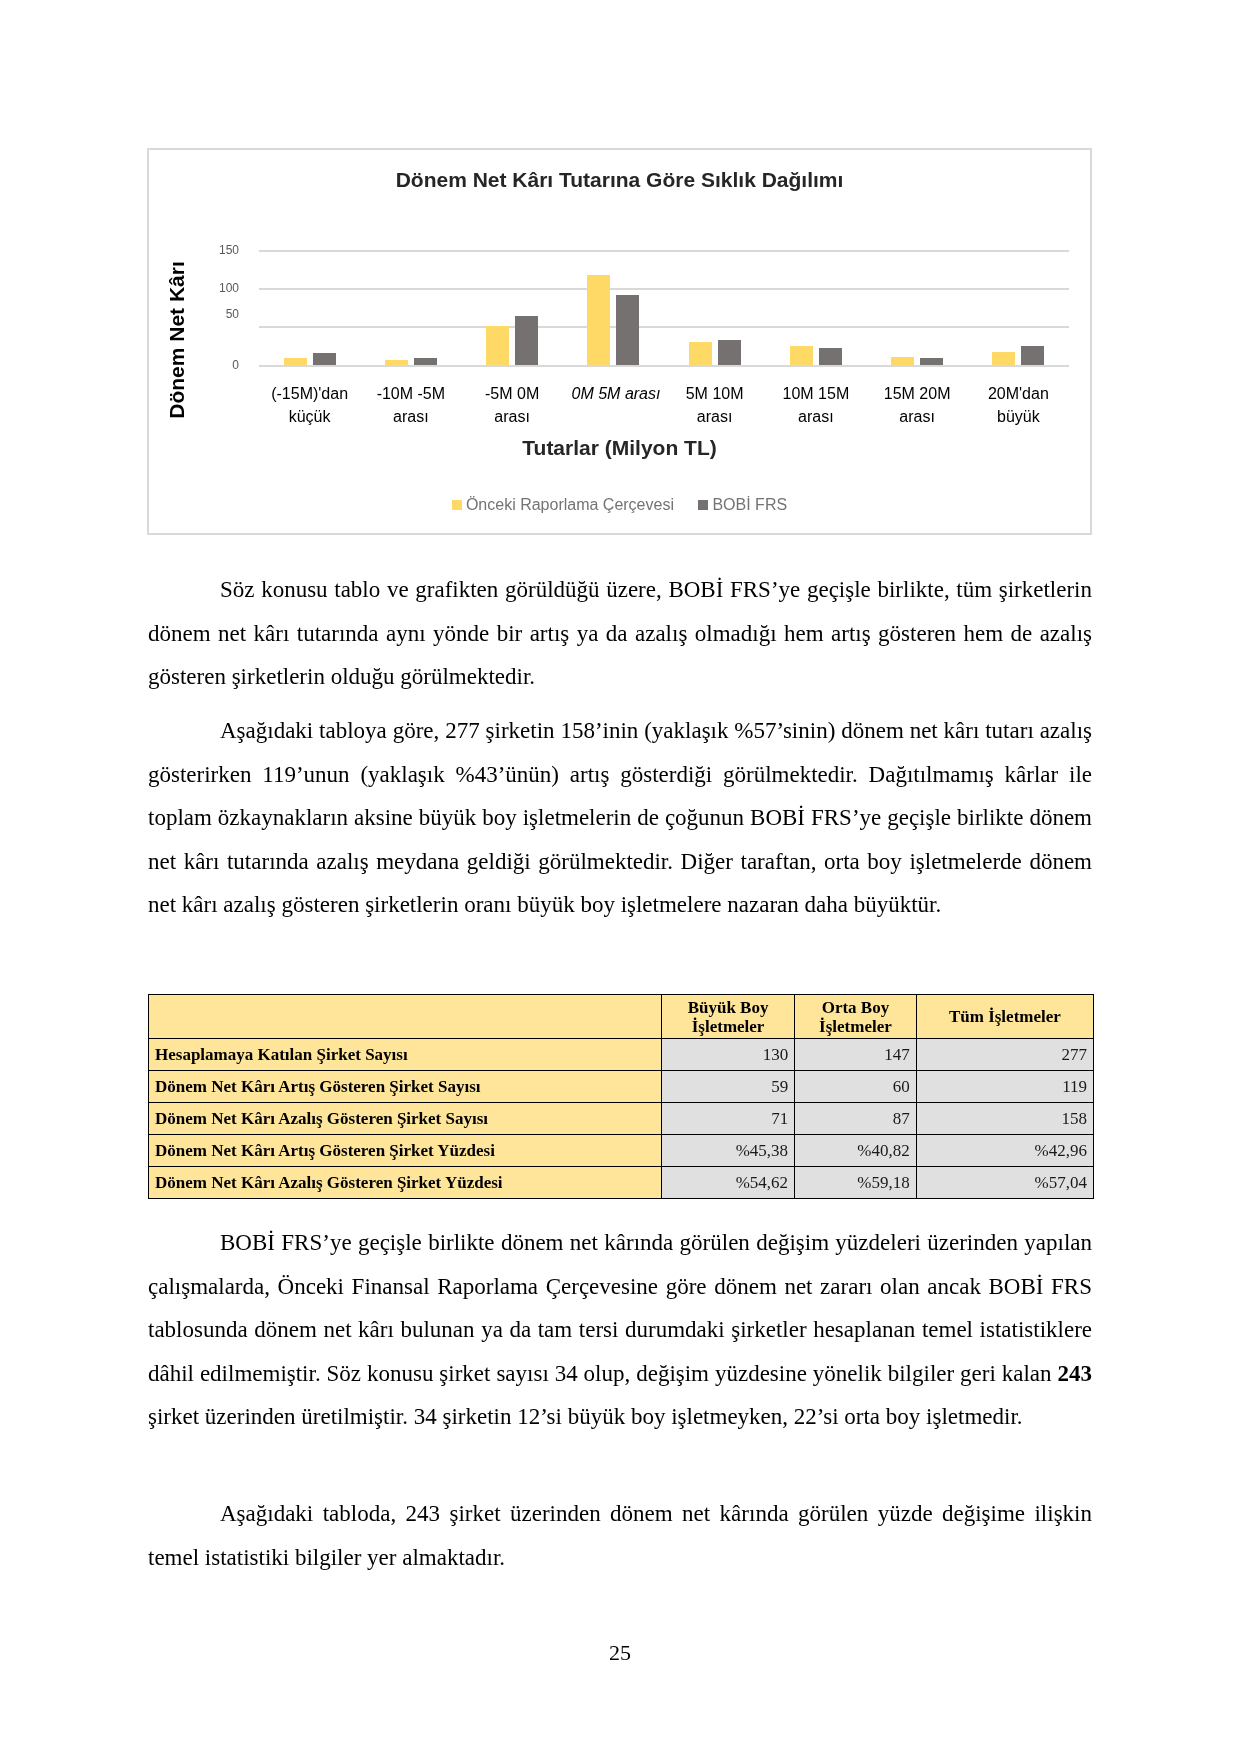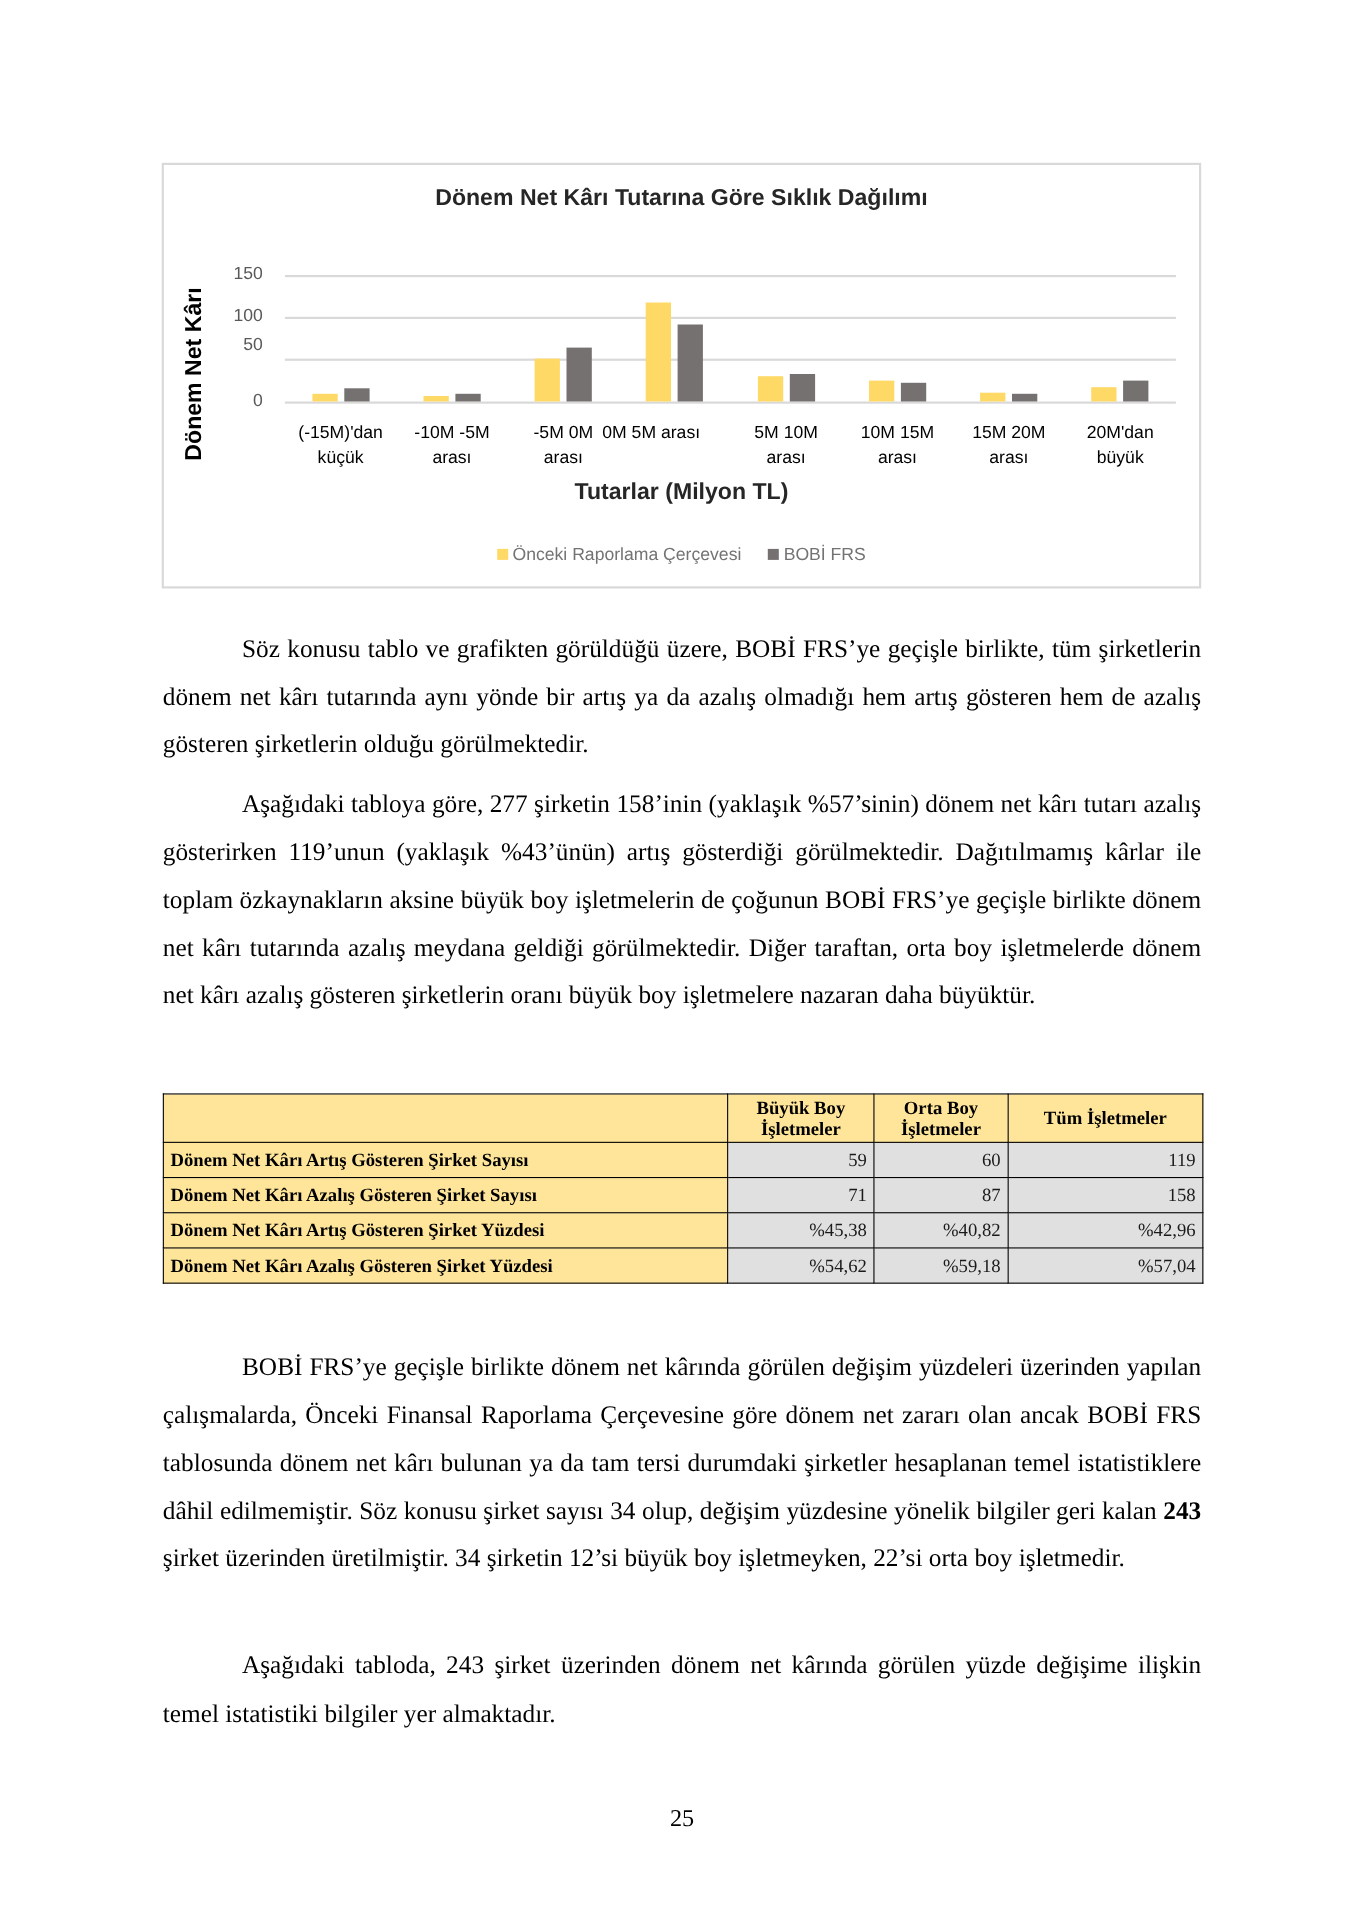--- a/index.html
+++ b/index.html
@@ -25,21 +25,21 @@
     white-space: nowrap; font-size: 21px; font-weight: bold; color: #000;
   }
   .plot {
     position: absolute; left: 110px; top: 100px; width: 810px; height: 116px;
   }
   .gridline {
     position: absolute; left: 0; right: 0; height: 2px; background: #d9d9d9;
   }
   .y-tick {
     position: absolute; right: 820px; width: 40px; text-align: right;
-    font-size: 16px; color: #595959; transform: translateY(-50%);
+    font-size: 12px; color: #595959; transform: translateY(-50%);
   }
   .cat {
     position: absolute; bottom: 0; height: 100%;
   }
   .bar {
     position: absolute; bottom: 0; width: 23px;
   }
   .bar.prev { background: #ffd966; }
   .bar.bobi { background: #767171; }
   .x-tick {
@@ -147,21 +147,21 @@
           <div>küçük</div>
         </div>
         <div class="x-tick" style="left: 261.875px;">
           <div>-10M -5M</div>
           <div>arası</div>
         </div>
         <div class="x-tick" style="left: 363.125px;">
           <div>-5M 0M</div>
           <div>arası</div>
         </div>
-        <div class="x-tick" style="left: 443px;">
+        <div class="x-tick" style="left: 467px; font-style: italic;">
           <div>0M 5M arası</div>
           <div>&nbsp;</div>
         </div>
         <div class="x-tick" style="left: 565.625px;">
           <div>5M 10M</div>
           <div>arası</div>
         </div>
         <div class="x-tick" style="left: 666.875px;">
           <div>10M 15M</div>
           <div>arası</div>
@@ -196,20 +196,26 @@
     <thead>
       <tr>
         <th class="corner"></th>
         <th><span>Büyük Boy</span><br><span>İşletmeler</span></th>
         <th><span>Orta Boy</span><br><span>İşletmeler</span></th>
         <th><span>Tüm İşletmeler</span></th>
       </tr>
     </thead>
     <tbody>
       <tr>
+        <td class="row-label">Hesaplamaya Katılan Şirket Sayısı</td>
+        <td class="val">130</td>
+        <td class="val">147</td>
+        <td class="val">277</td>
+      </tr>
+      <tr>
         <td class="row-label">Dönem Net Kârı Artış Gösteren Şirket Sayısı</td>
         <td class="val">59</td>
         <td class="val">60</td>
         <td class="val">119</td>
       </tr>
       <tr>
         <td class="row-label">Dönem Net Kârı Azalış Gösteren Şirket Sayısı</td>
         <td class="val">71</td>
         <td class="val">87</td>
         <td class="val">158</td>

